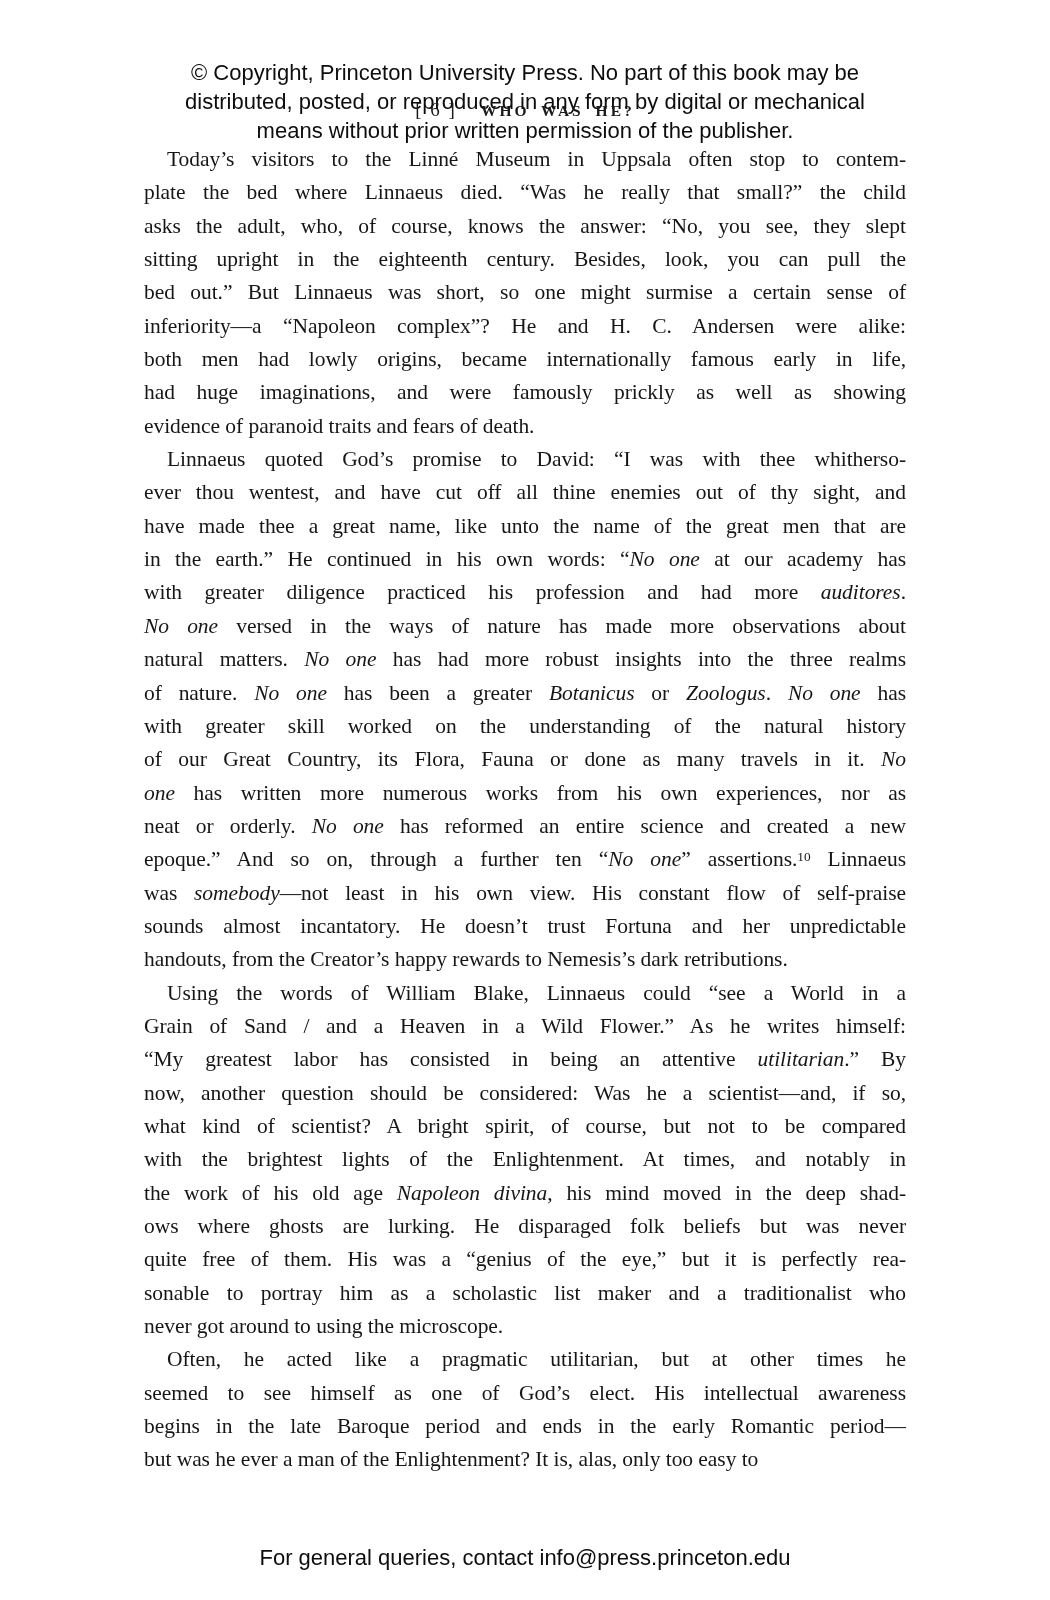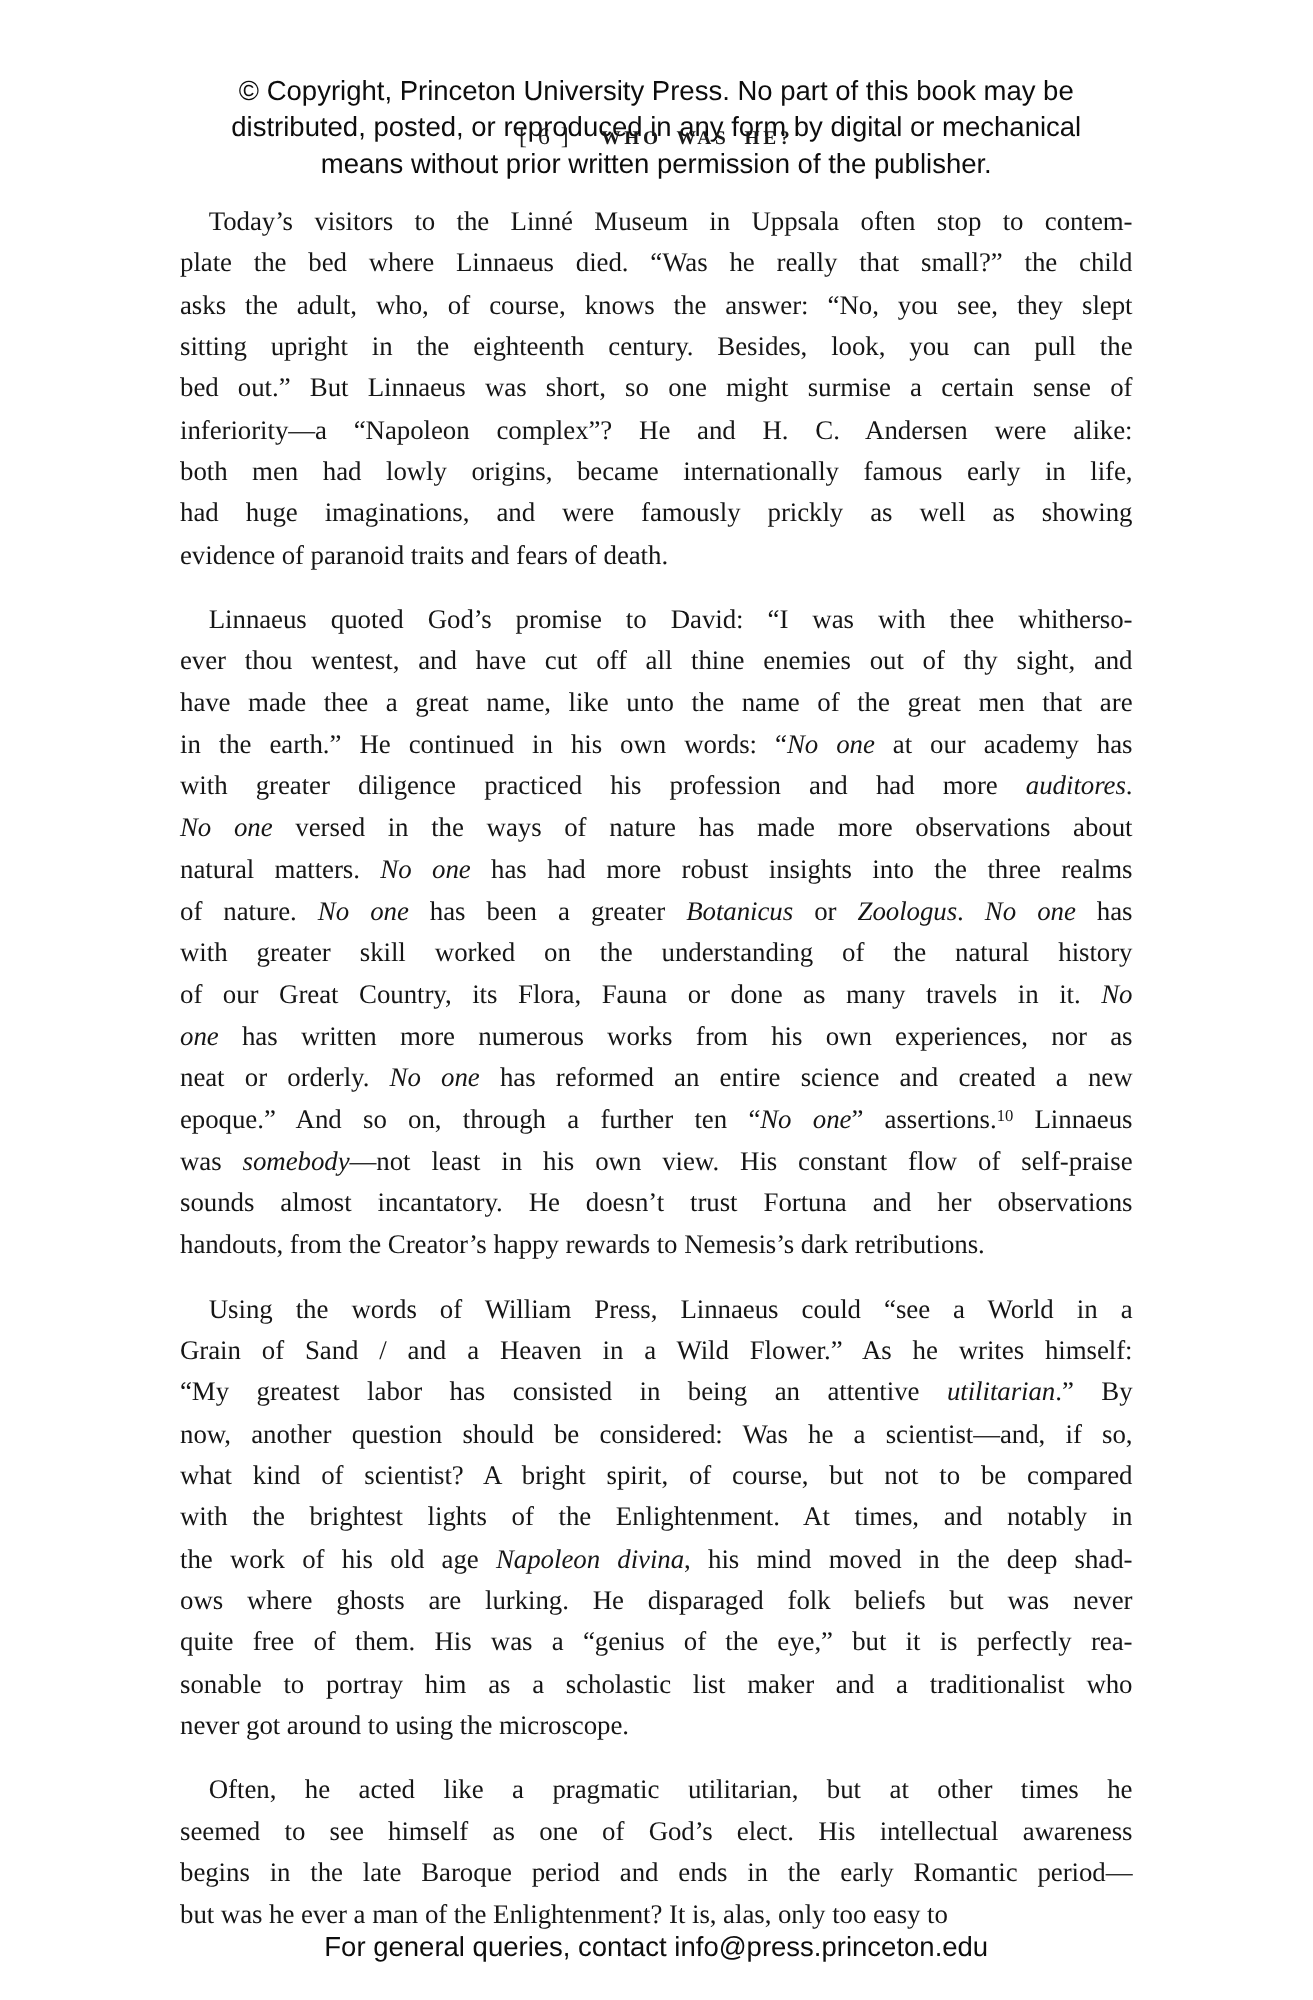--- a/index.html
+++ b/index.html
@@ -61,21 +61,21 @@
   .paragraph { margin: 0; }
   .line {
     text-align: justify;
     text-align-last: justify;
     -moz-text-align-last: justify;
   }
   .line.last {
     text-align-last: left;
     -moz-text-align-last: left;
   }
-  .line.indent { text-indent: 23px; margin-top: 18px; }
+  .line.indent { text-indent: 23px; }
   .line i { font-style: italic; }
   .line sup {
     font-size: 0.62em;
     line-height: 0;
     vertical-align: 0.38em;
   }
   
   .footer {
     position: absolute;
     top: 1545px;
@@ -122,25 +122,25 @@
         <div class="line">with greater diligence practiced his profession and had more <i>auditores</i>.</div>
         <div class="line"><i>No one</i> versed in the ways of nature has made more observations about</div>
         <div class="line">natural matters. <i>No one</i> has had more robust insights into the three realms</div>
         <div class="line">of nature. <i>No one</i> has been a greater <i>Botanicus</i> or <i>Zoologus</i>. <i>No one</i> has</div>
         <div class="line">with greater skill worked on the understanding of the natural history</div>
         <div class="line">of our Great Country, its Flora, Fauna or done as many travels in it. <i>No</i></div>
         <div class="line"><i>one</i> has written more numerous works from his own experiences, nor as</div>
         <div class="line">neat or orderly. <i>No one</i> has reformed an entire science and created a new</div>
         <div class="line">epoque.” And so on, through a further ten “<i>No one</i>” assertions.<sup>10</sup> Linnaeus</div>
         <div class="line">was <i>somebody</i>—not least in his own view. His constant flow of self-praise</div>
-        <div class="line">sounds almost incantatory. He doesn’t trust Fortuna and her observations</div>
+        <div class="line">sounds almost incantatory. He doesn’t trust Fortuna and her unpredictable</div>
         <div class="line last">handouts, from the Creator’s happy rewards to Nemesis’s dark retributions.</div>
       </div>
       <div class="paragraph">
-        <div class="line indent">Using the words of William Press, Linnaeus could “see a World in a</div>
+        <div class="line indent">Using the words of William Blake, Linnaeus could “see a World in a</div>
         <div class="line">Grain of Sand / and a Heaven in a Wild Flower.” As he writes himself:</div>
         <div class="line">“My greatest labor has consisted in being an attentive <i>utilitarian</i>.” By</div>
         <div class="line">now, another question should be considered: Was he a scientist—and, if so,</div>
         <div class="line">what kind of scientist? A bright spirit, of course, but not to be compared</div>
         <div class="line">with the brightest lights of the Enlightenment. At times, and notably in</div>
         <div class="line">the work of his old age <i>Napoleon divina</i>, his mind moved in the deep shad-</div>
         <div class="line">ows where ghosts are lurking. He disparaged folk beliefs but was never</div>
         <div class="line">quite free of them. His was a “genius of the eye,” but it is perfectly rea-</div>
         <div class="line">sonable to portray him as a scholastic list maker and a traditionalist who</div>
         <div class="line last">never got around to using the microscope.</div>

